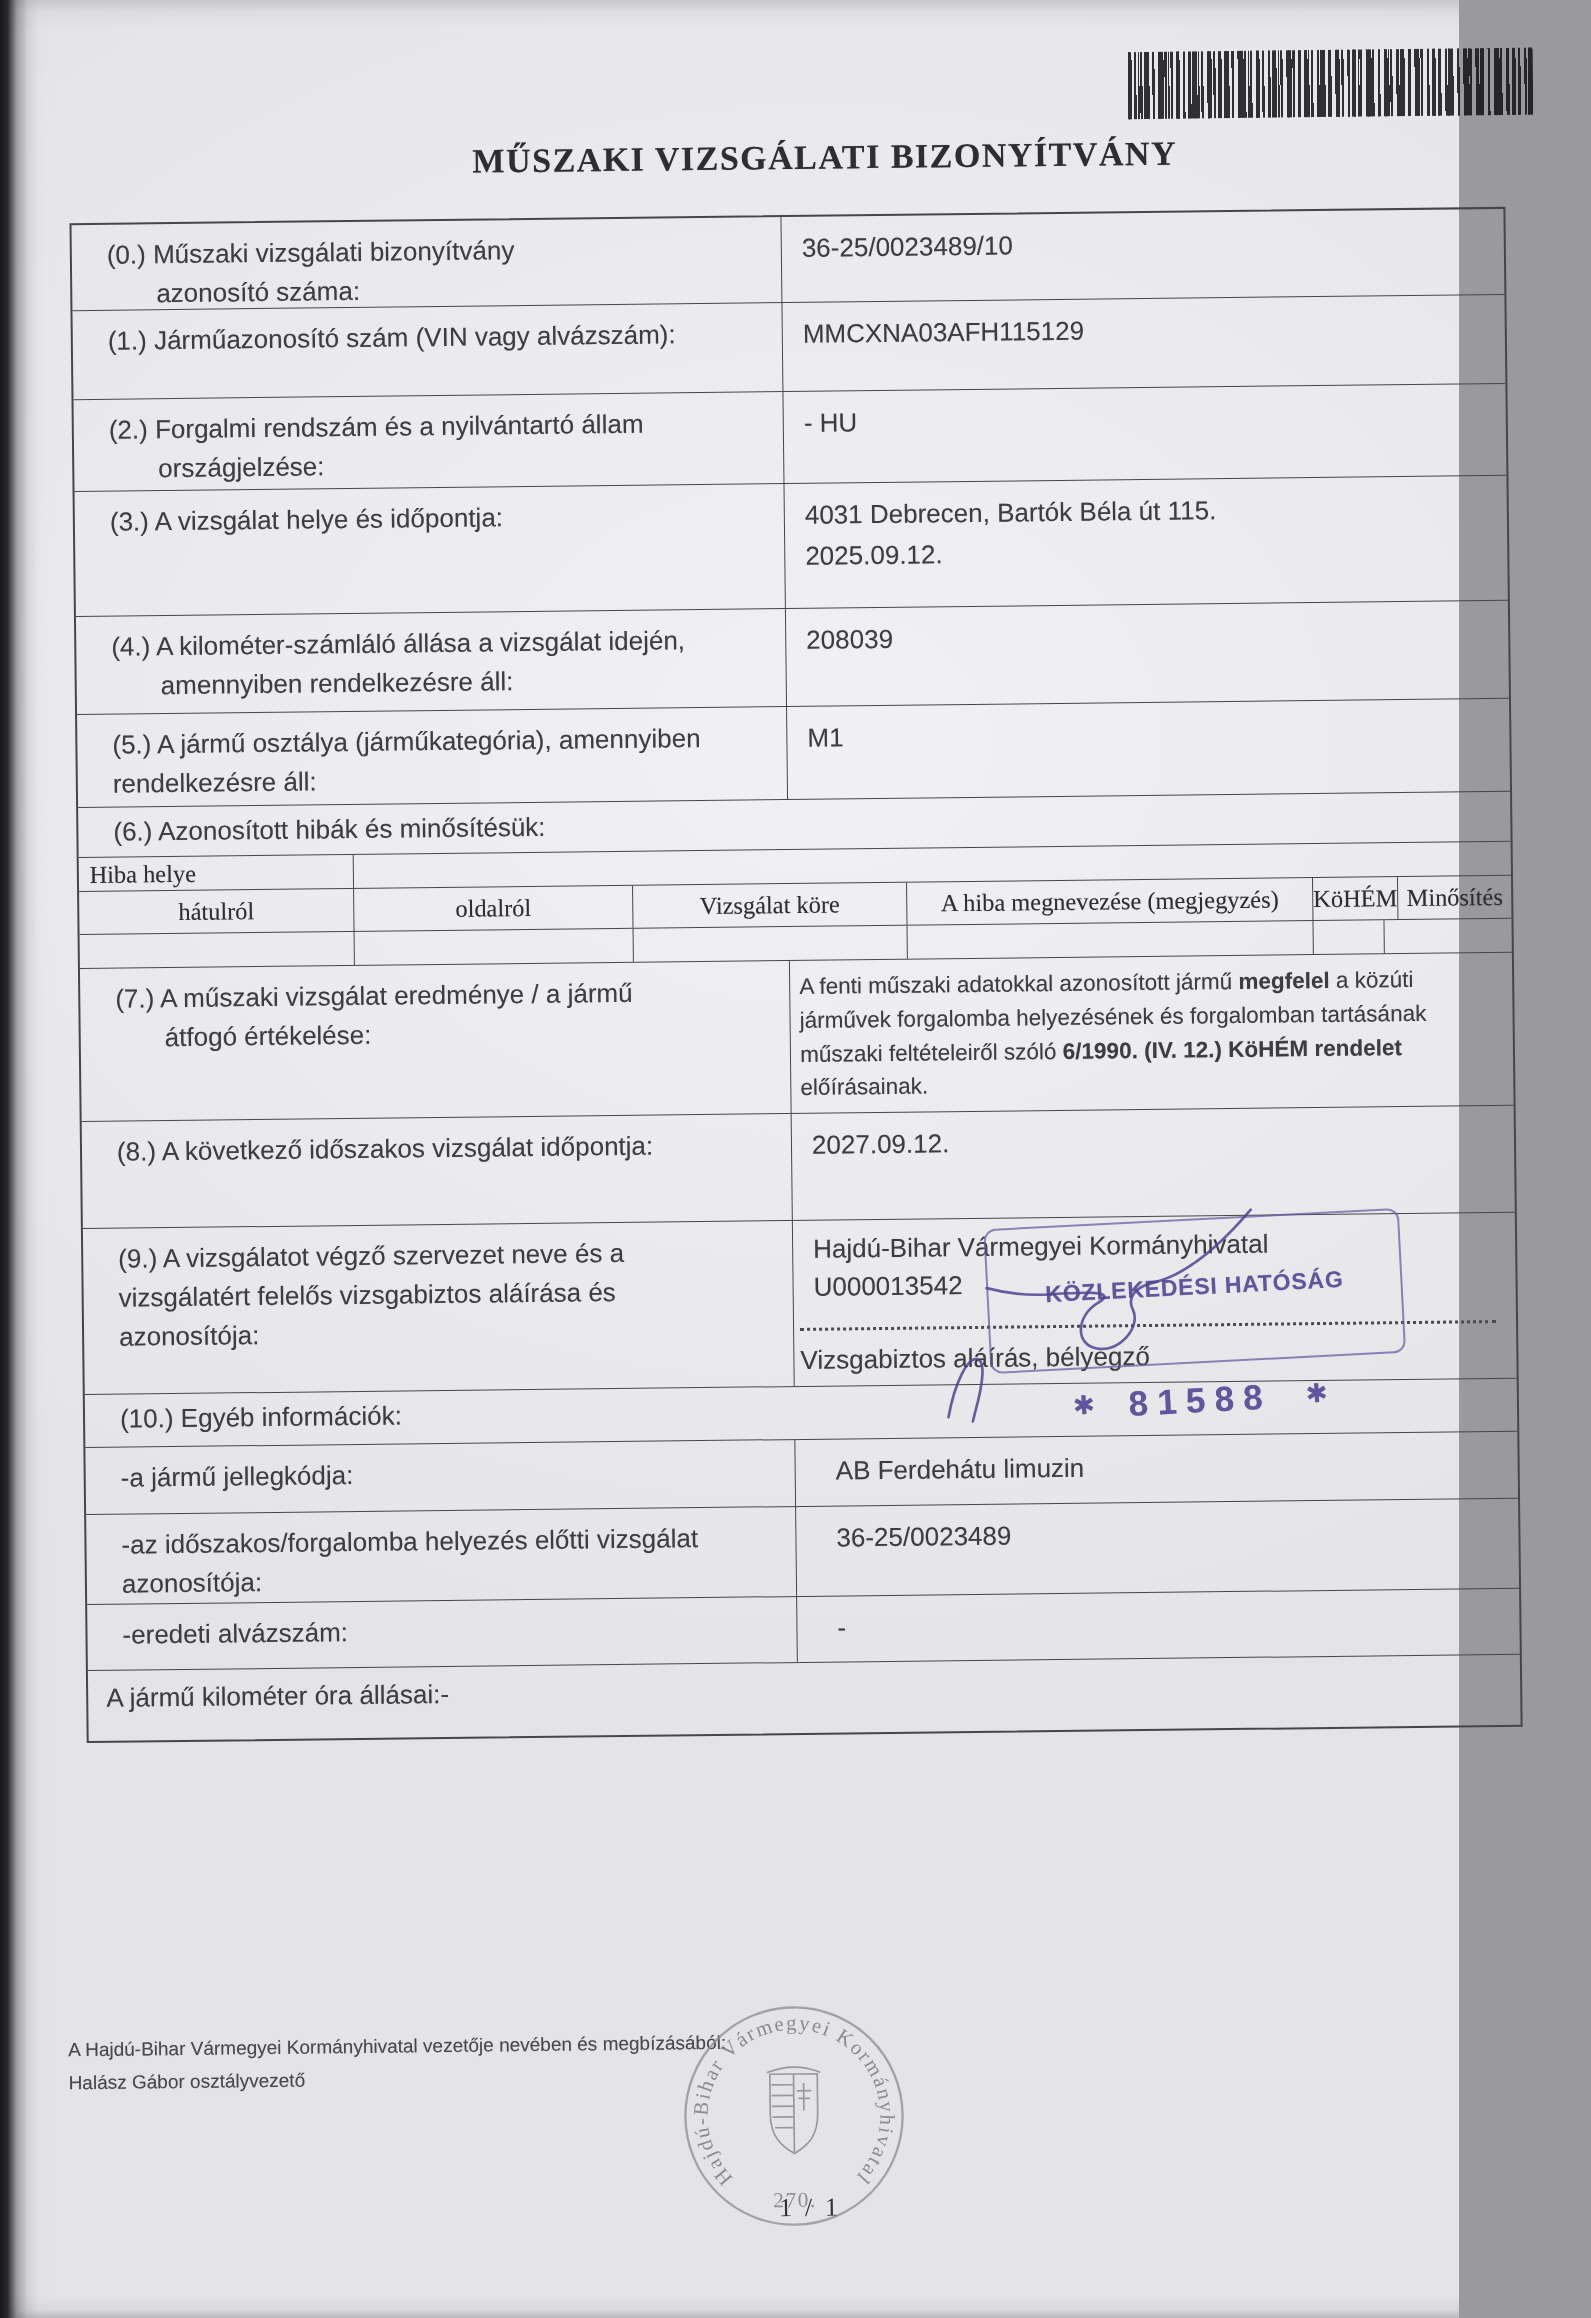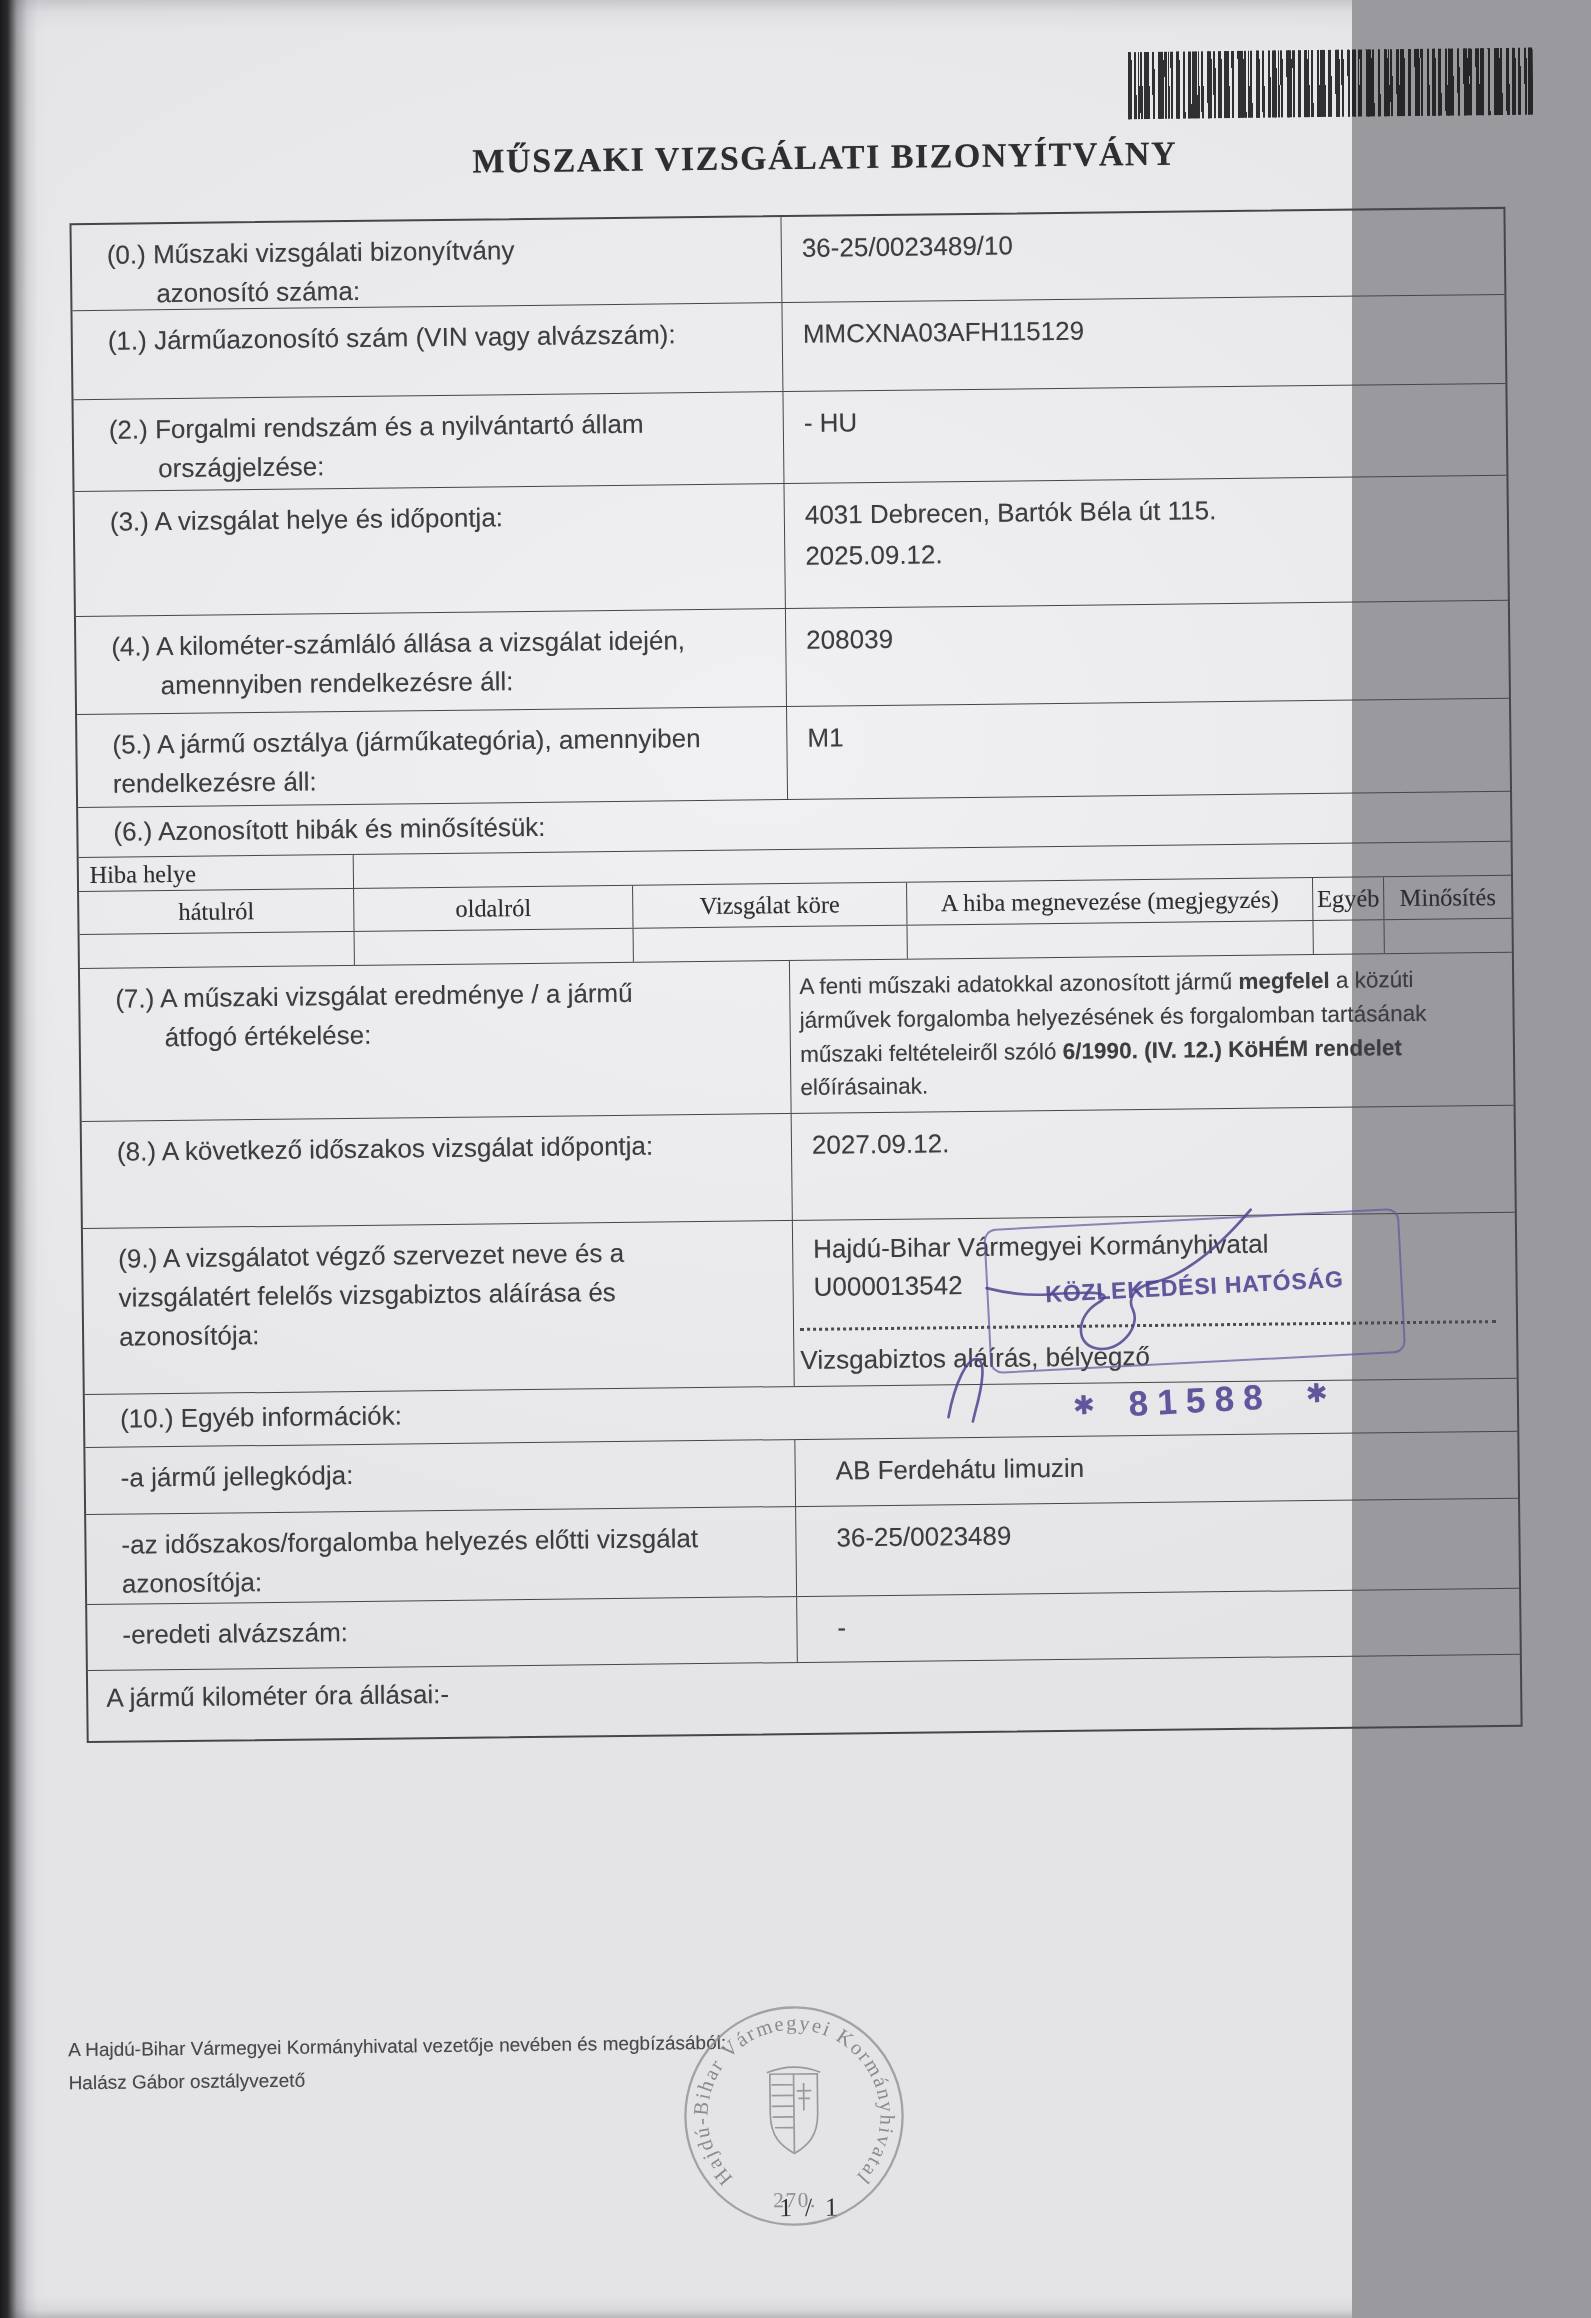--- a/index.html
+++ b/index.html
@@ -6,21 +6,21 @@
     --line:#46464a;
     --ink:#3d3d41;
     --serif-ink:#2e2e32;
     --purple:#5f55a0;
     --stampgrey:#8d8d91;
   }
   *{box-sizing:border-box;margin:0;padding:0;}
   html,body{width:1592px;height:2319px;}
   body{background:#9a9a9e;overflow:hidden;font-family:"Liberation Sans",sans-serif;}
   .scan{
-    position:absolute;inset:0;width:1352px;height:2319px;
+    position:absolute;inset:0;width:1459px;height:2319px;
     background-image:
       linear-gradient(90deg,#18181b 0px,#2c2c30 7.6px,rgba(90,90,96,.5) 17px,rgba(150,150,156,.25) 27.5px,rgba(205,205,210,.1) 38px,rgba(235,235,238,0) 52px),
       linear-gradient(180deg,rgba(120,120,128,.28) 0px,rgba(160,160,168,.12) 12.2px,rgba(200,200,206,0) 31px),
       linear-gradient(0deg,rgba(70,70,76,.3) 0px,rgba(130,130,138,.12) 9.2px,rgba(200,200,206,0) 23px),
       radial-gradient(1298px 993px at 56% 32%,#f1f1f3 0%,#ebebed 48%,#e4e4e7 100%);
     background-color:#eaeaec;
   }
   .content{
     position:absolute;inset:0;
     transform:rotate(-0.65deg);
@@ -174,21 +174,21 @@
       <div class="row rA">
         <div class="cell sub corner">Hiba helye</div>
         <div class="cell sub rest"></div>
       </div>
 
       <div class="row rB">
         <div class="cell sub cB0">hátulról</div>
         <div class="cell sub cB1">oldalról</div>
         <div class="cell sub cB2">Vizsgálat köre</div>
         <div class="cell sub cB3">A hiba megnevezése (megjegyzés)</div>
-        <div class="cell sub cB4">Egyéb</div>
+        <div class="cell sub cB4">KöHÉM</div>
         <div class="cell sub cB5 last">Minősítés</div>
       </div>
 
       <div class="row rC">
         <div class="cell sub cB0"></div>
         <div class="cell sub cB1"></div>
         <div class="cell sub cB2"></div>
         <div class="cell sub cB3"></div>
         <div class="cell sub cB4"></div>
         <div class="cell sub cB5 last"></div>

